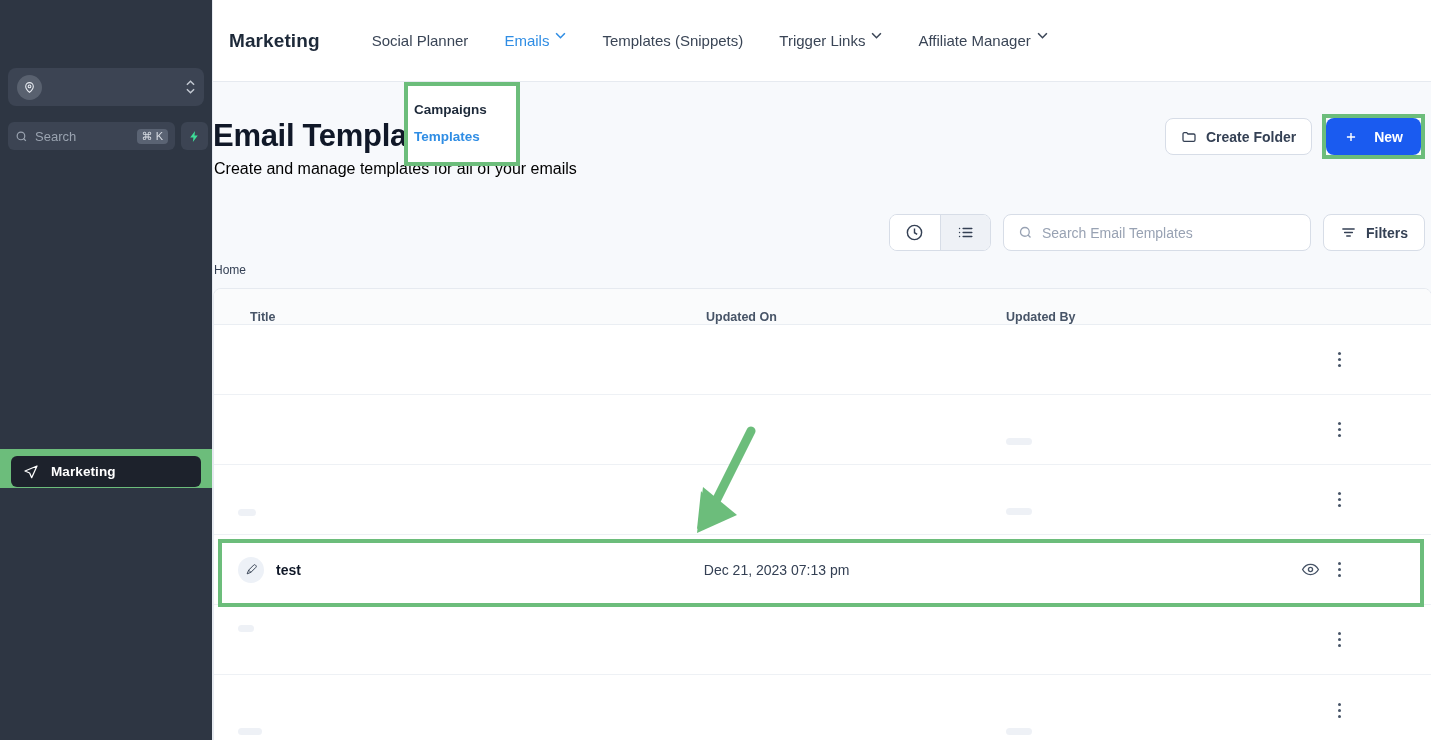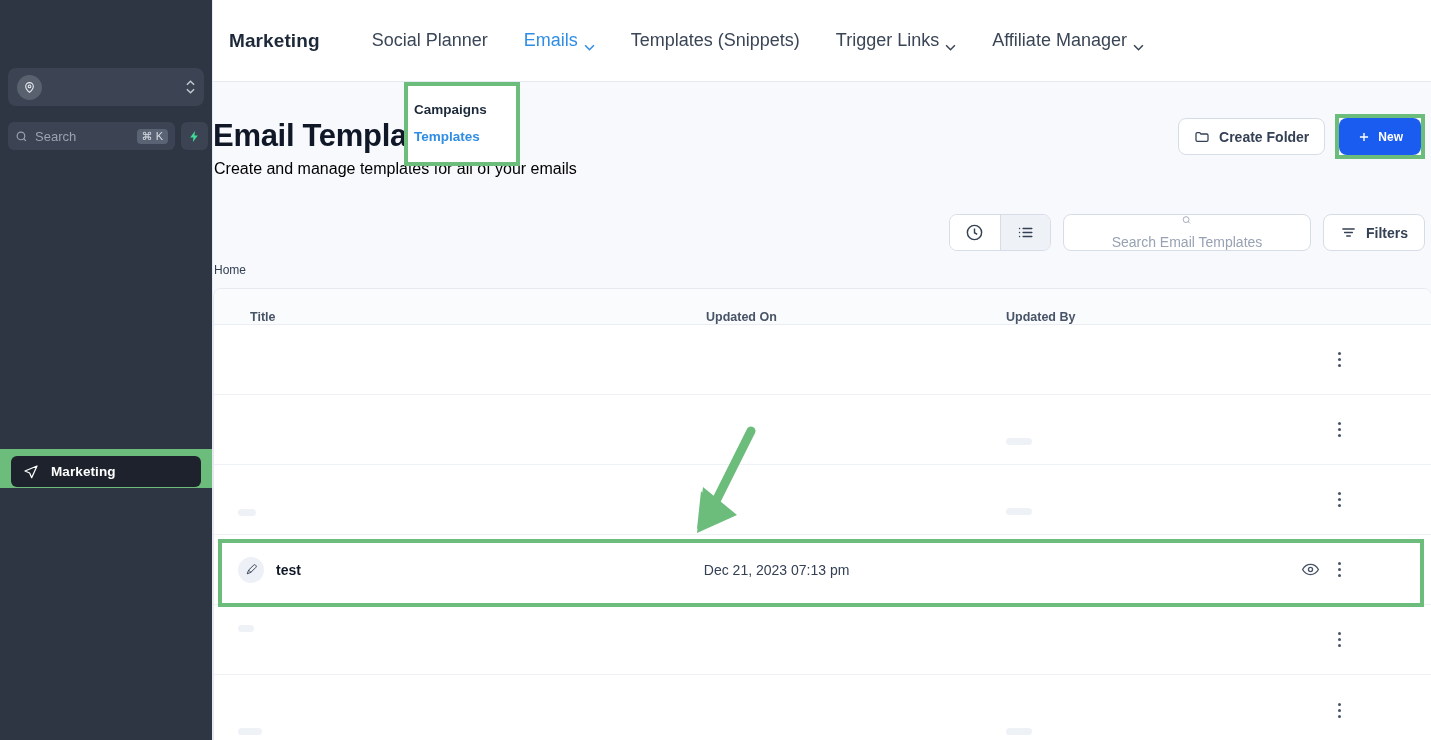--- a/index.html
+++ b/index.html
@@ -94,22 +94,22 @@
     display: flex; align-items: center;
     padding-left: 16px;
     position: relative; z-index: 5;
   }
   .brand {
     font-size: 19px; font-weight: 700; color: #1d2939;
     letter-spacing: .1px; margin-right: 34px;
   }
   .navitems { display: flex; align-items: center; gap: 0px; }
   .navitem {
-    display: flex; align-items: flex-end; gap: 6px;
-    font-size: 18px; color: #3a4556; font-weight: 400;
+    display: flex; align-items: flex-start; gap: 6px;
+    font-size: 15px; color: #3a4556; font-weight: 400;
     padding: 6px 18px; cursor: pointer; white-space: nowrap;
   }
   .navitem.active { color: #2f8de4; }
 
   
   .dd-wrap {
     position: absolute; left: 191px; top: 82px;
     border: 4px solid #6cbd7b;
     z-index: 40;
   }
@@ -148,46 +148,45 @@
     padding: 0 15px; font-size: 14px; color: #344054;
     font-weight: 600; cursor: pointer;
   }
   .new-wrap {
     border: 4px solid #6cbd7b;
     padding: 0; display: inline-flex;
   }
   .btn-blue {
     height: 37px; background: #1a5bf0; color: #ffffff;
     border-radius: 8px; display: flex; align-items: center;
-    gap: 7px; padding: 0 18px; font-size: 12px; font-weight: 600;
+    gap: 16px; padding: 0 18px; font-size: 14px; font-weight: 600;
     cursor: pointer; border: none;
   }
 
   
   .toolbar {
     position: absolute; right: 6px; top: 214px;
     display: flex; align-items: center; gap: 12px;
   }
   .toggle-grp {
     display: flex; height: 37px;
     border: 1px solid #d7dde7; border-radius: 8px;
     overflow: hidden; background: #fff;
   }
   .tgl {
     width: 50px; display: flex; align-items: center;
     justify-content: center; cursor: pointer; background: #fff;
   }
   .tgl.sel { background: #eef1f6; }
   .tgl + .tgl { border-left: 1px solid #d7dde7; }
   .search-templates {
-    width: 248px; height: 37px; background: #fff;
+    width: 308px; height: 37px; background: #fff;
     border: 1px solid #d7dde7; border-radius: 8px;
     display: flex; align-items: center; gap: 9px;
     padding: 0 14px;
-    flex-direction: column;
   }
   .search-templates .ph { color: #98a2b3; font-size: 14px; }
   .btn-filters {
     height: 37px; background: #fff;
     border: 1px solid #d7dde7; border-radius: 8px;
     display: flex; align-items: center; gap: 9px;
     padding: 0 16px; font-size: 14px; color: #344054;
     font-weight: 600; cursor: pointer;
   }
 

